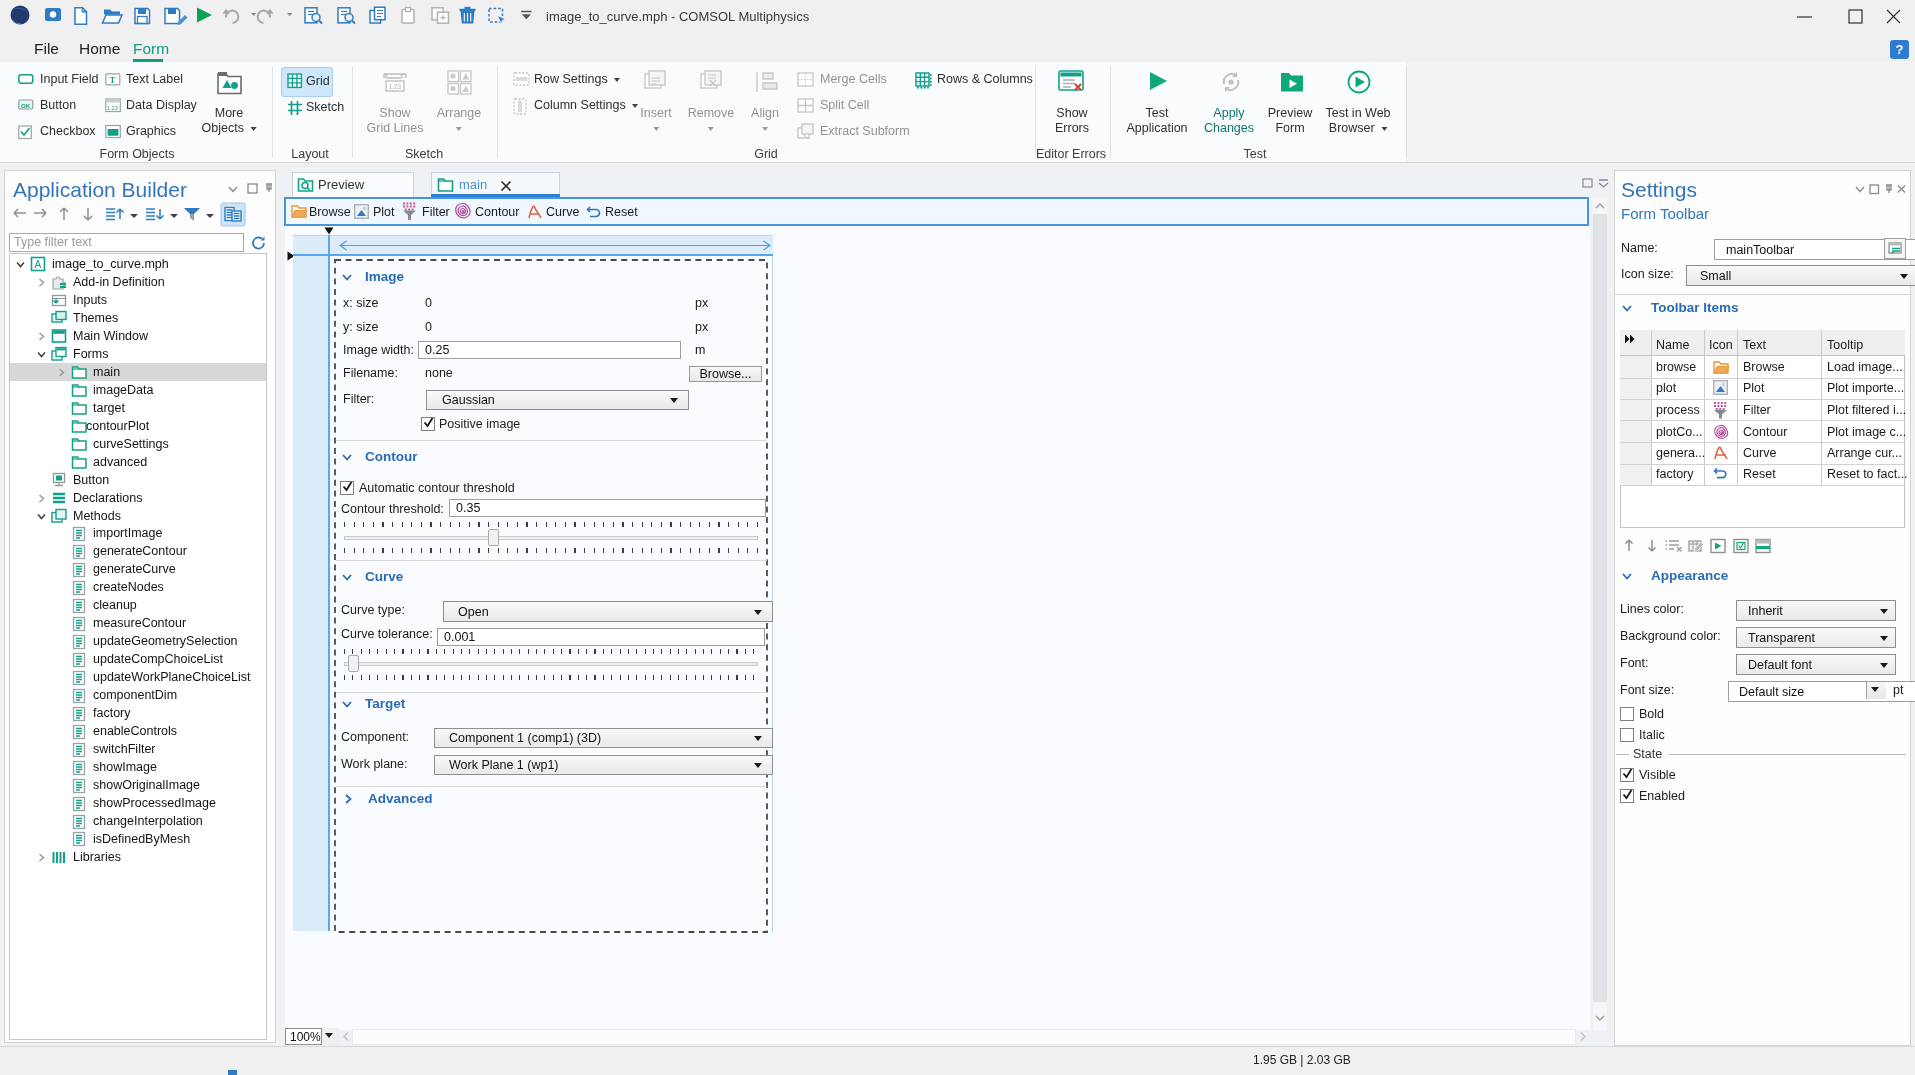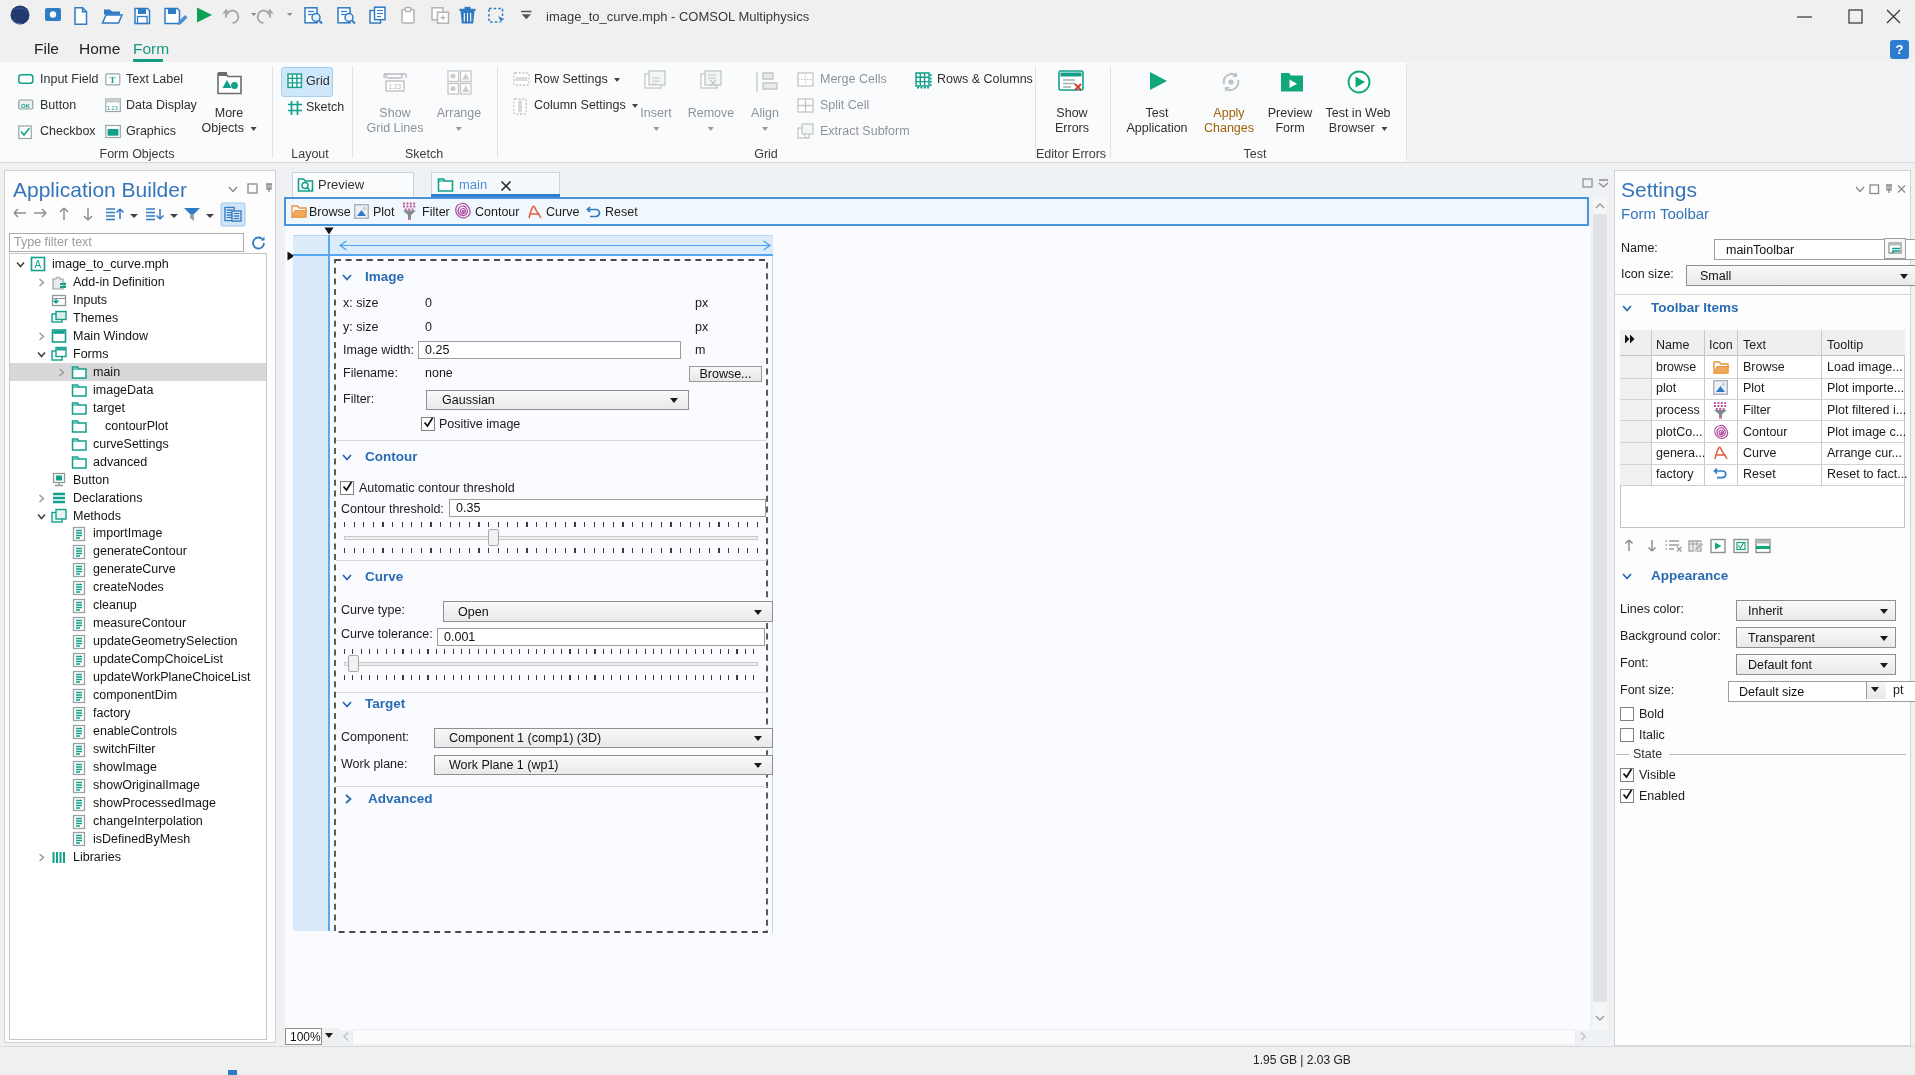--- a/index.html
+++ b/index.html
@@ -218,21 +218,21 @@
     <path d="M4 2 L21 11 L4 20 z" fill="#10a878"></path>
   </svg>
 <div class="rbig" style="left:1157px;top:106px;">Test<br>Application</div>
 <svg class="a" style="left:1219px;top:70px" width="24" height="24" viewBox="0 0 24 24">
  <path d="M5 14 a8 8 0 0 1 13 -8" fill="none" stroke="#bfc2c4" stroke-width="2"></path>
     <path d="M19 10 a8 8 0 0 1 -13 8" fill="none" stroke="#bfc2c4" stroke-width="2"></path>
  <path d="M18 2 v5 h-5 z" fill="#bfc2c4"></path>
     <path d="M6 22 v-5 h5 z" fill="#bfc2c4"></path>
     <circle cx="12" cy="12" r="2.6" fill="#bfc2c4"></circle>
 </svg>
-<div class="rbig" style="left:1229px;top:106px;color:#a16207;">Apply<br>Changes</div>
+<div class="rbig" style="left:1229px;top:106px;color:#0f766e;">Apply<br>Changes</div>
 <svg class="a" style="left:1280px;top:70px" width="25" height="24" viewBox="0 0 25 24">
  <path d="M1 3 h8 l2 2.5 h12 v16 h-22 z" fill="#10a878"></path>
     <path d="M9.5 9.5 L17 13.75 L9.5 18 z" fill="#fff"></path>
 </svg>
 <div class="rbig" style="left:1290px;top:106px;">Preview<br>Form</div>
 <svg class="a" style="left:1347px;top:70px" width="24" height="24" viewBox="0 0 24 24">
  <circle cx="12" cy="12" r="10.5" fill="#fff" stroke="#10a878" stroke-width="1.8"></circle>
     <path d="M8.5 6.5 L18 12 L8.5 17.5 z" fill="#10a878"></path>
 </svg>
 <div class="rbig" style="left:1358px;top:106px;">Test in Web<br>Browser <span class="chev"></span></div>
@@ -337,21 +337,21 @@
 <div class="trow" style="left:93px;top:381.7px;">imageData</div>
 <svg class="a" style="left:71px;top:400.2px" width="16" height="16" viewBox="0 0 16 16">
     <path d="M1.5 3 h5 l1.5 2 h7 v9 h-13.5 z" fill="#fff" stroke="#12a08b" stroke-width="1.5"></path>
     <path d="M1.5 5 h6.5" stroke="#12a08b" stroke-width="1.2"></path>
   </svg>
 <div class="trow" style="left:93px;top:399.7px;">target</div>
 <svg class="a" style="left:71px;top:418.1px" width="16" height="16" viewBox="0 0 16 16">
     <path d="M1.5 3 h5 l1.5 2 h7 v9 h-13.5 z" fill="#fff" stroke="#12a08b" stroke-width="1.5"></path>
     <path d="M1.5 5 h6.5" stroke="#12a08b" stroke-width="1.2"></path>
   </svg>
-<div class="trow" style="left:105px;top:417.6px;">contourPlot</div>
+<div class="trow" style="left:86px;top:417.6px;">contourPlot</div>
 <svg class="a" style="left:71px;top:436.1px" width="16" height="16" viewBox="0 0 16 16">
     <path d="M1.5 3 h5 l1.5 2 h7 v9 h-13.5 z" fill="#fff" stroke="#12a08b" stroke-width="1.5"></path>
     <path d="M1.5 5 h6.5" stroke="#12a08b" stroke-width="1.2"></path>
   </svg>
 <div class="trow" style="left:93px;top:435.6px;">curveSettings</div>
 <svg class="a" style="left:71px;top:454.1px" width="16" height="16" viewBox="0 0 16 16">
     <path d="M1.5 3 h5 l1.5 2 h7 v9 h-13.5 z" fill="#fff" stroke="#12a08b" stroke-width="1.5"></path>
     <path d="M1.5 5 h6.5" stroke="#12a08b" stroke-width="1.2"></path>
   </svg>
 <div class="trow" style="left:93px;top:453.6px;">advanced</div>

